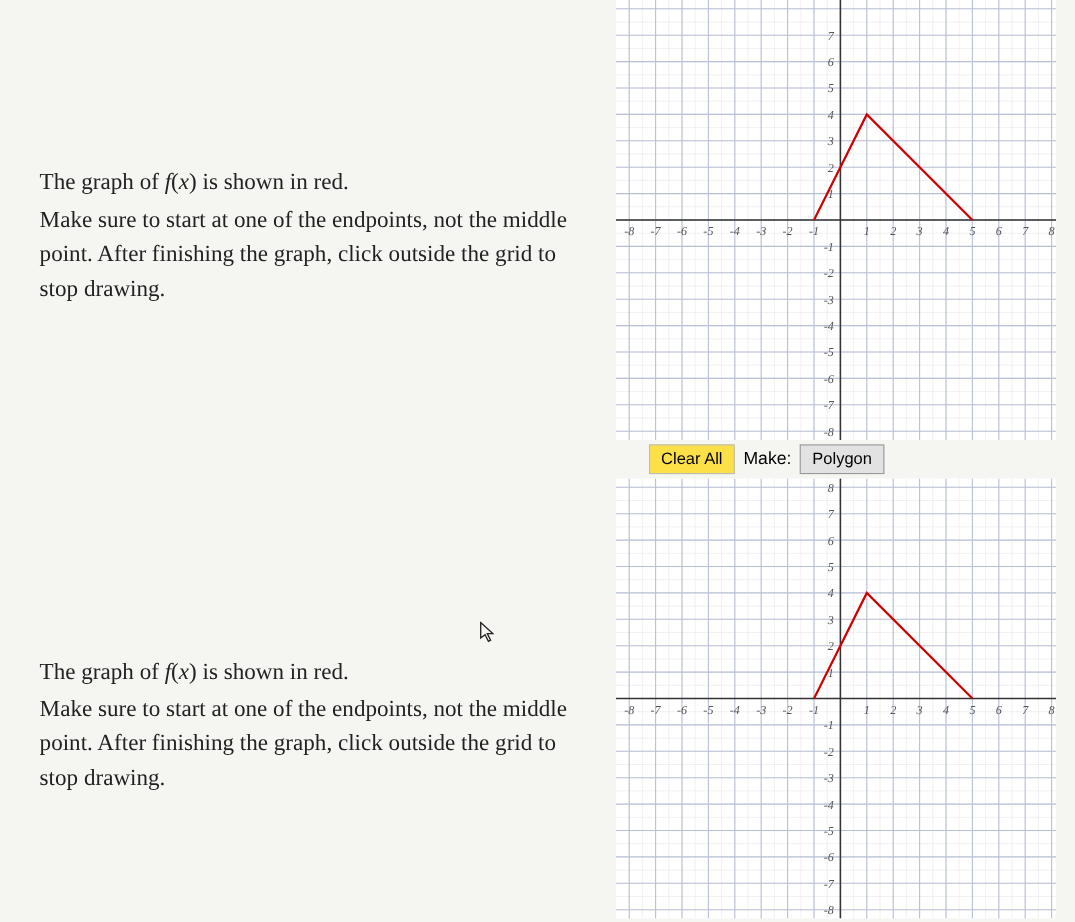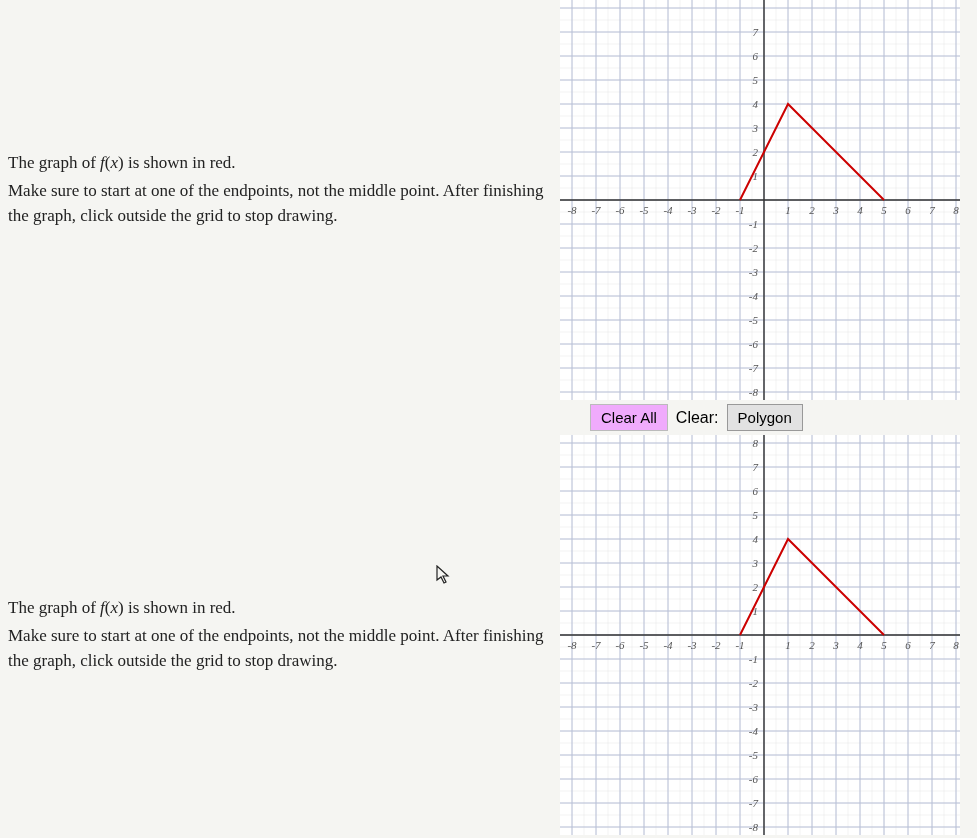--- a/index.html
+++ b/index.html
@@ -10,43 +10,43 @@
     height: 838px;
     overflow: hidden;
     position: relative;
   }
   .problem-row {
     display: flex;
     align-items: flex-start;
   }
   .problem-text {
     width: 560px;
-    padding: 10px 8px;
-    font-size: 17px;
+    padding: 10px 36px;
+    font-size: 21px;
     line-height: 1.5;
     color: #222;
   }
   .problem-text .line { margin-bottom: 2px; }
   .right-col {
     flex: 1;
     display: flex;
     flex-direction: column;
     align-items: flex-start;
   }
   .toolbar {
     margin: 4px 0 4px 30px;
     font-family: Arial, sans-serif;
     font-size: 16px;
     display: flex;
     align-items: center;
     gap: 8px;
   }
   .btn {
     border: 1px solid #bbb;
-    background: #f0abfc;
+    background: #fde047;
     padding: 4px 10px;
     font-size: 15px;
     cursor: pointer;
   }
   .btn.selected {
     background: #e2e2e2;
     border-color: #999;
   }
   svg.graph {
     display: block;
@@ -206,21 +206,21 @@
         <text x="198" y="156" font-size="11" font-family="Georgia,serif" font-style="italic" text-anchor="end" fill="#555">2</text>
         <text x="198" y="132" font-size="11" font-family="Georgia,serif" font-style="italic" text-anchor="end" fill="#555">3</text>
         <text x="198" y="108" font-size="11" font-family="Georgia,serif" font-style="italic" text-anchor="end" fill="#555">4</text>
         <text x="198" y="84" font-size="11" font-family="Georgia,serif" font-style="italic" text-anchor="end" fill="#555">5</text>
         <text x="198" y="60" font-size="11" font-family="Georgia,serif" font-style="italic" text-anchor="end" fill="#555">6</text>
         <text x="198" y="36" font-size="11" font-family="Georgia,serif" font-style="italic" text-anchor="end" fill="#555">7</text>
         <polyline points="180,200 228,104 324,200" fill="none" stroke="#cc0000" stroke-width="2"></polyline>
       </svg>
     <div class="toolbar">
       <button class="btn">Clear All</button>
-      <span>Clear:</span>
+      <span>Make:</span>
       <button class="btn selected">Polygon</button>
     </div>
   </div>
 </div>
 
 <div class="problem-row" style="margin-top:0;">
   <div class="problem-text" style="padding-top:160px;">
     <div class="line">
       The graph of <span class="math-i">f</span>(<span class="math-i">x</span>) is shown in red.
     </div>

